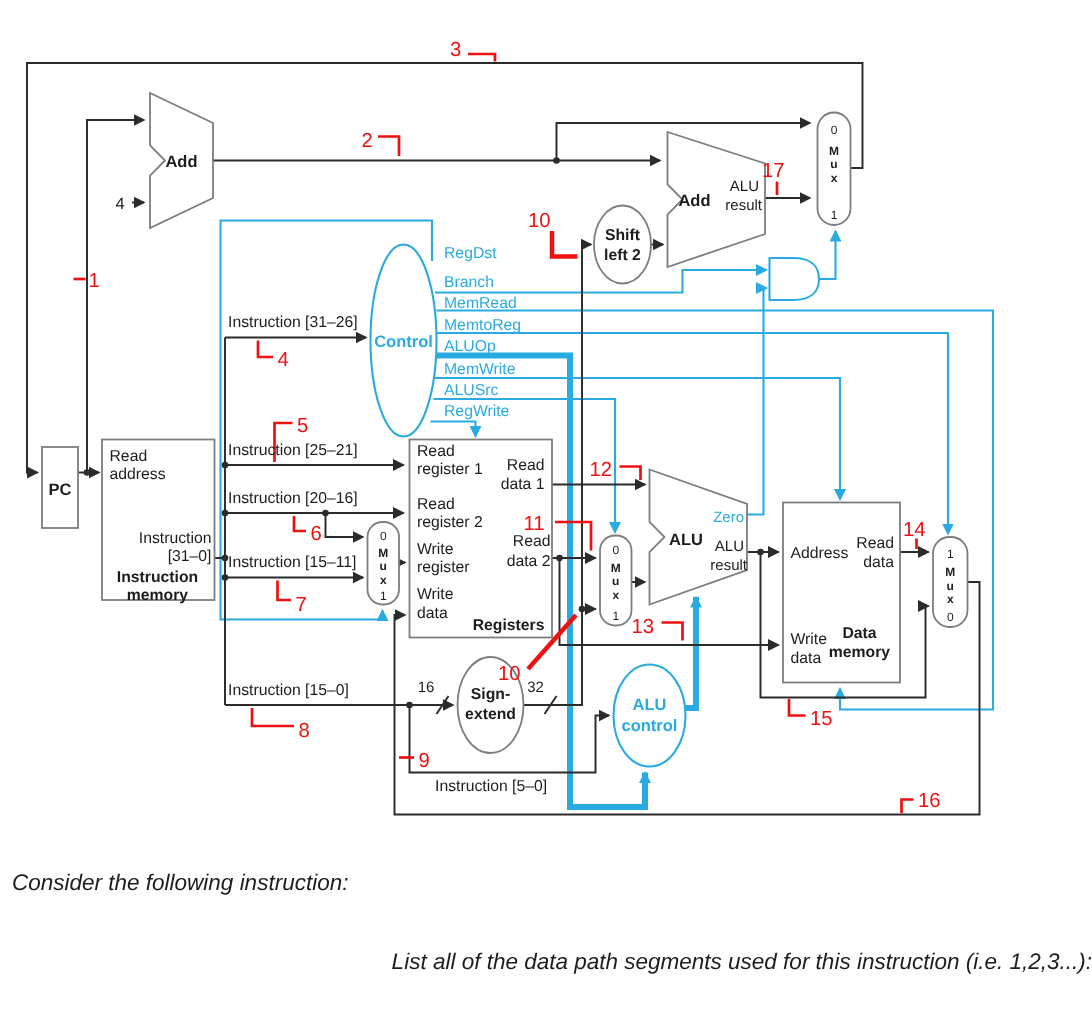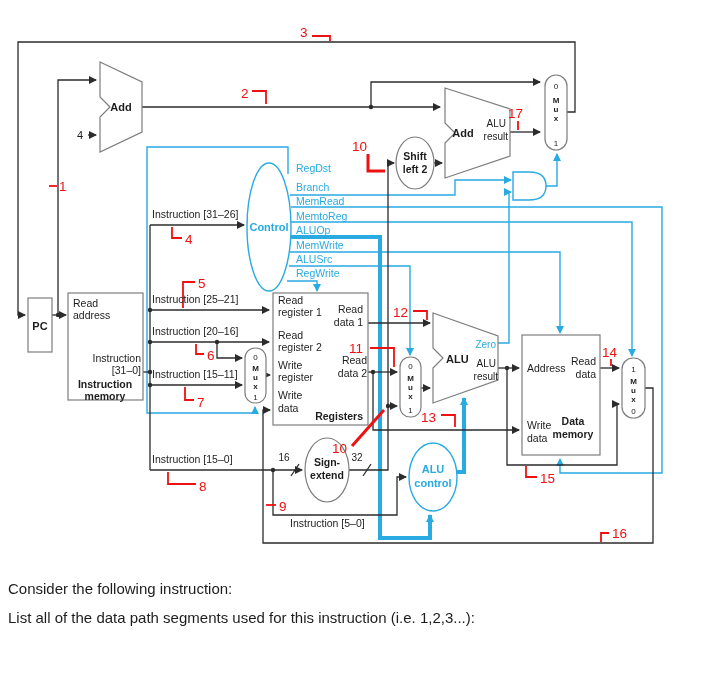--- a/index.html
+++ b/index.html
@@ -13,25 +13,25 @@
   .rl{stroke:#ee1111;stroke-width:1.8;fill:none;}
   .rlt{stroke:#ee1111;stroke-width:3;fill:none;}
   .t10{font-size:10.5px;}
   .t11{font-size:11px;}
   .t9{font-size:10px;}
   .tb{font-weight:bold;}
   .tc{fill:#29abe2;}
   .tr{fill:#ee1111;font-size:13.5px;}
   .tm{font-size:8px;}
   .dot{fill:#2b2b2b;}
-  .q{position:absolute;left:0;top:570px;width:720px;padding-left:8px;color:#1d1d1d;}
+  .q{position:absolute;left:0;top:570px;width:720px;padding-left:8px;color:#1d1d1d;font-style:italic;}
   .q p{margin:0;font-size:15px;white-space:pre-wrap;}
   .q .l1{margin-top:10px;}
   .q .l2{margin-top:18px;padding-left:4px;}
-  .q .l3{margin-top:12px;}
+  .q .l3{margin-top:36px;text-align:right;}
 </style>
 </head>
 <body>
 
 
 
 <svg width="728" height="568" viewBox="0 0 728 568">
   <defs>
     <marker id="ab" markerUnits="userSpaceOnUse" markerWidth="8" markerHeight="8" refX="7" refY="4" orient="auto">
       <path d="M0,0 L8,4 L0,8 Z" fill="#2b2b2b"></path>

